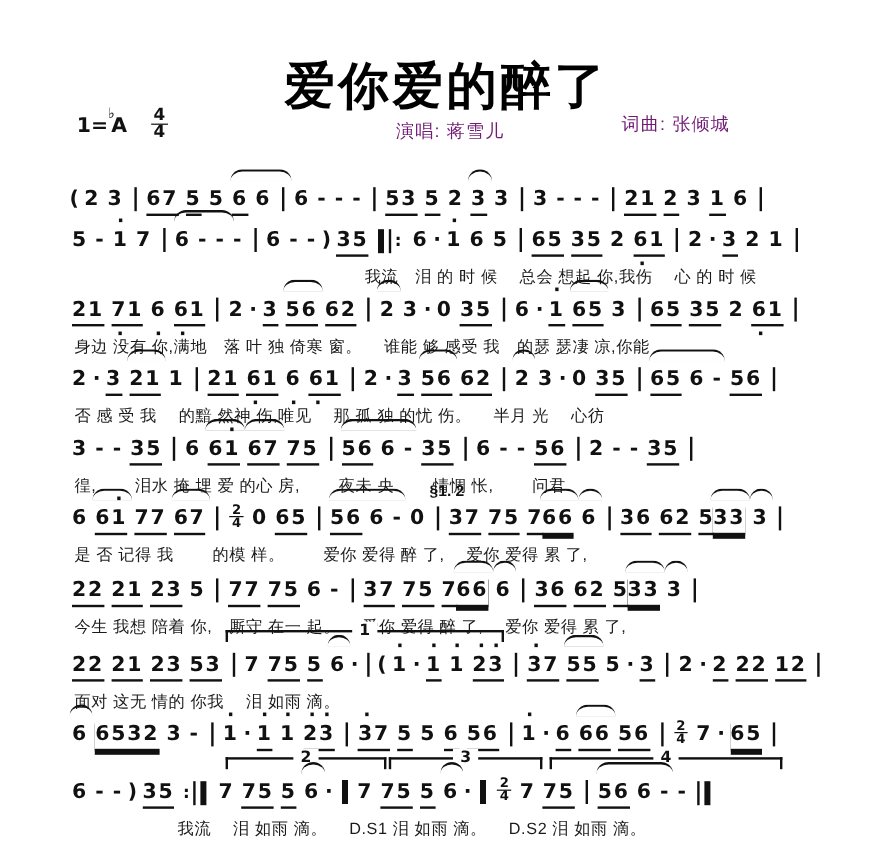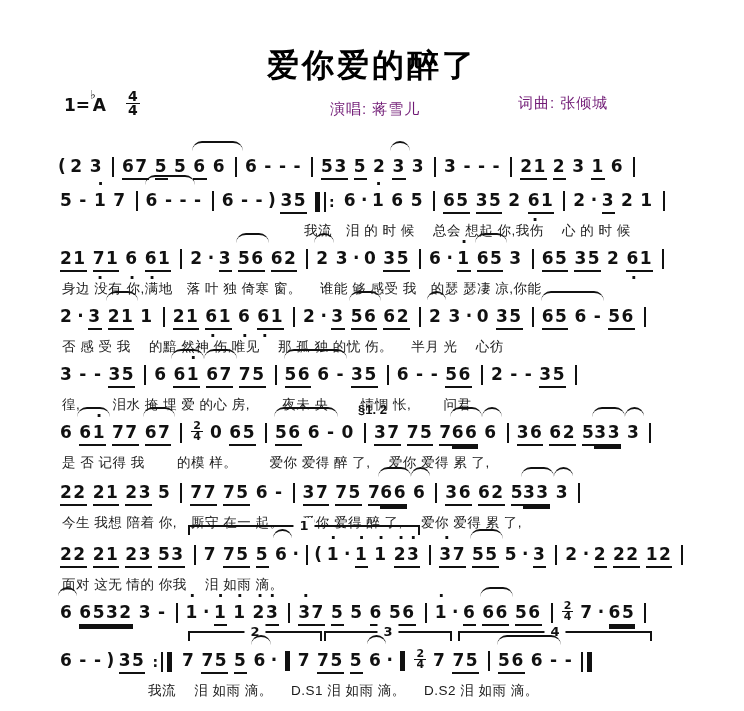--- a/index.html
+++ b/index.html
@@ -1,21 +1,21 @@
 <!DOCTYPE html>
 <html><head>
 <meta charset="utf-8">
 <style>
   html,body{margin:0;padding:0;}
   body{width:744px;height:711px;background:#ffffff;position:relative;overflow:hidden;
        font-family:"Liberation Sans",sans-serif;color:#111;}
   .page{position:absolute;inset:0;background:#fff;}
 
   .title{position:absolute;top:44px;left:0;width:100%;text-align:center;
-         font-weight:bold;font-size:32px;letter-spacing:3px;color:#000;}
+         font-weight:bold;font-size:42px;letter-spacing:3px;color:#000;}
   .keysig{position:absolute;top:90px;left:64px;display:flex;align-items:center;gap:20px;
           font-weight:bold;font-size:17px;font-family:"DejaVu Sans",sans-serif;}
   .keysig .flat{font-size:12px;vertical-align:super;position:relative;top:-5px;margin-right:-3px;}
   .tsbig{display:inline-flex;flex-direction:column;align-items:center;line-height:1;}
   .tsbig b{font-size:14px;line-height:13px;padding:0 2px;}
   .tsbig b:first-child{border-bottom:1.5px solid #111;}
   .credit{position:absolute;font-size:15px;letter-spacing:1px;color:#701a75;white-space:pre;}
   .credit.singer{top:100px;left:330px;}
   .credit.words{top:94px;left:518px;}
   .credit.scribe{top:123px;left:518px;}

